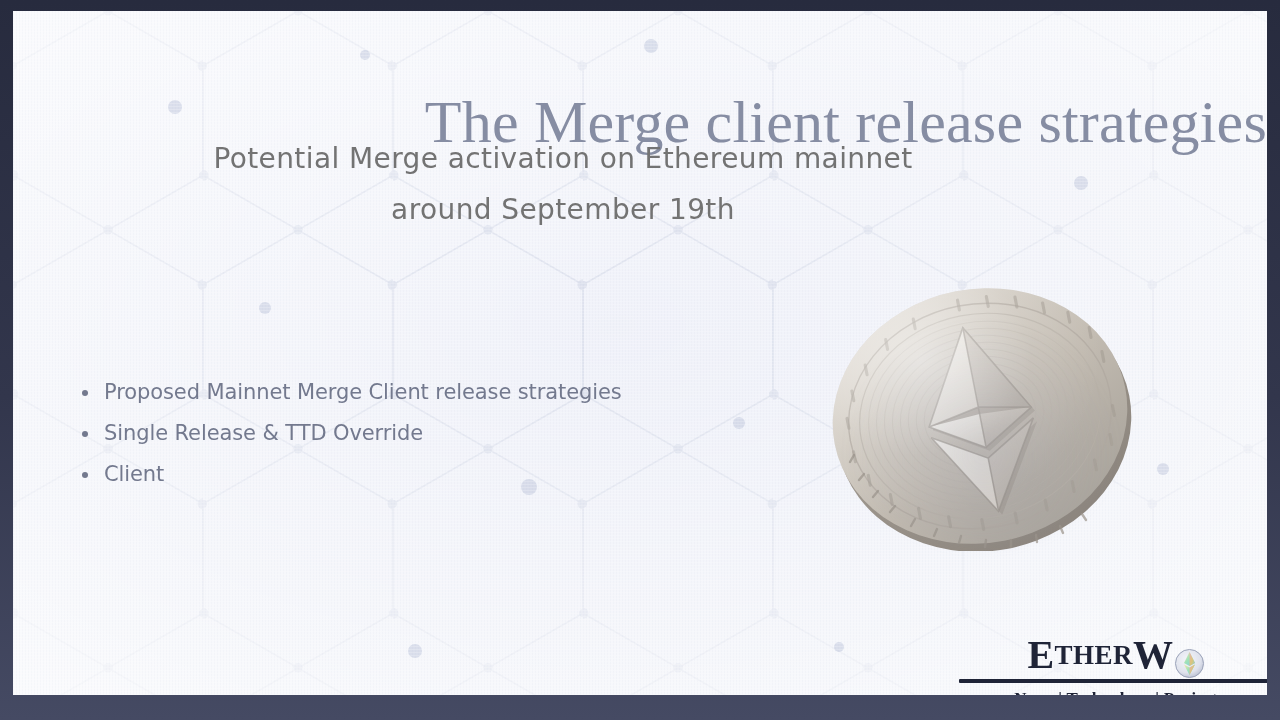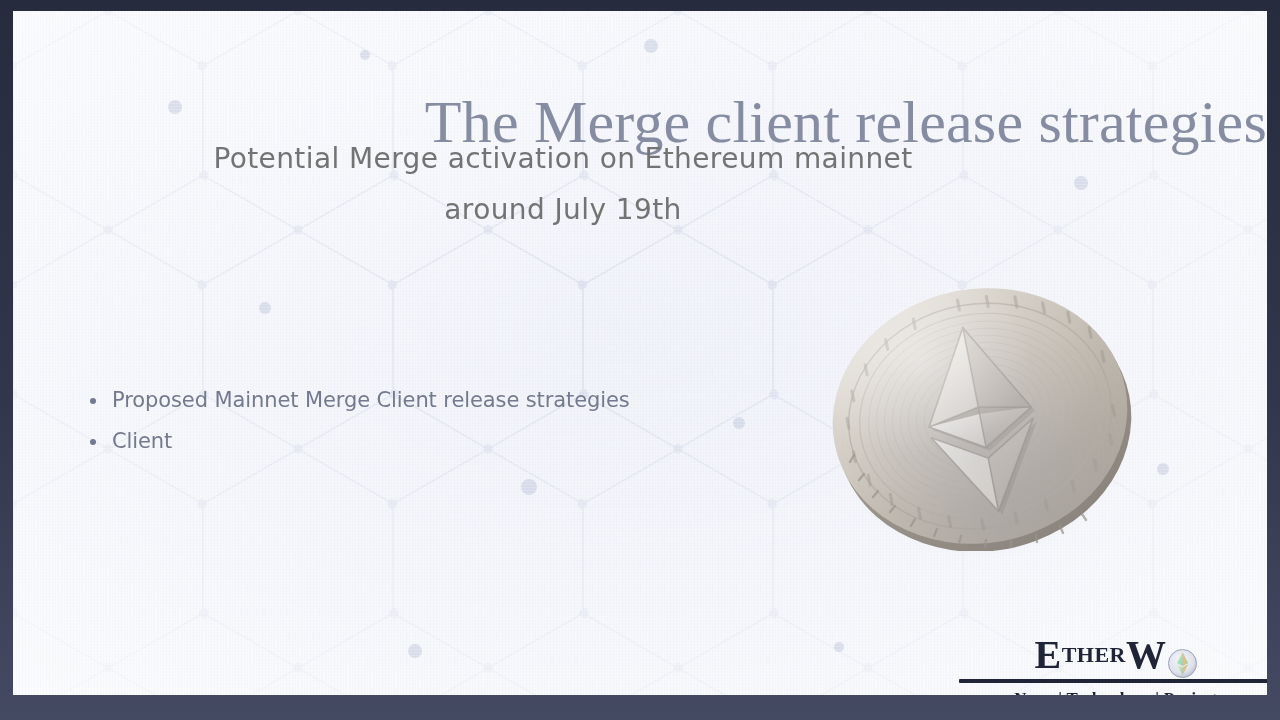--- a/index.html
+++ b/index.html
@@ -91,21 +91,21 @@
     letter-spacing: .4px;
   }
   #subtitle .sub-line { display: block; }
 
   
   #bullets {
     position: absolute;
     left: 58px;
     top: 358px;
     width: 640px;
-    margin: 12px;
+    margin: 4px;
     padding: 0;
     list-style: none;
   }
   #bullets li {
     position: relative;
     padding-left: 29px;
     margin: 0 0 3px 0;
     font-family: "DejaVu Sans", "Liberation Sans", sans-serif;
     font-size: 21px;
     line-height: 38px;
@@ -155,21 +155,21 @@
     line-height: 44px;
     font-weight: 700;
     color: #1f2437;
     letter-spacing: .5px;
     white-space: nowrap;
     display: flex;
     align-items: center;
     justify-content: center;
   }
   .wm-cap { font-size: 40px; }
-  .wm-sc  { font-size: 22px; font-family: Liberation Serif, serif; }
+  .wm-sc  { font-size: 27px; font-family: Liberation Serif, serif; }
   #logo-globe {
     display: inline-block;
     width: 29px;
     height: 29px;
     margin: 0 1px;
     position: relative;
     top: 2px;
   }
   #logo-rule {
     height: 4px;
@@ -246,25 +246,26 @@
         <circle cx="826" cy="636" r="5"></circle>
       </g>
     </svg>
 
     <div id="bg-noise" class="bg-layer"></div>
 
     <h1 id="title">The Merge client release strategies</h1>
 
     <div id="subtitle">
       <span class="sub-line">Potential Merge activation on Ethereum mainnet</span>
-      <span class="sub-line">around July 19th</span>
+      <span class="sub-line">around September 19th</span>
     </div>
 
     <ul id="bullets">
       <li>Proposed Mainnet Merge Client release strategies</li>
+      <li>Single Release &amp; TTD Override</li>
       <li>Client</li>
     </ul>
 
     <div id="coin-wrap">
       <div id="coin-shadow"></div>
       <svg width="320" height="270" viewBox="0 0 320 270">
         <defs>
           <linearGradient id="coinFace" x1="18%" y1="4%" x2="82%" y2="96%">
             <stop offset="0%" stop-color="#e3ded7"></stop>
             <stop offset="26%" stop-color="#d2ccc3"></stop>

